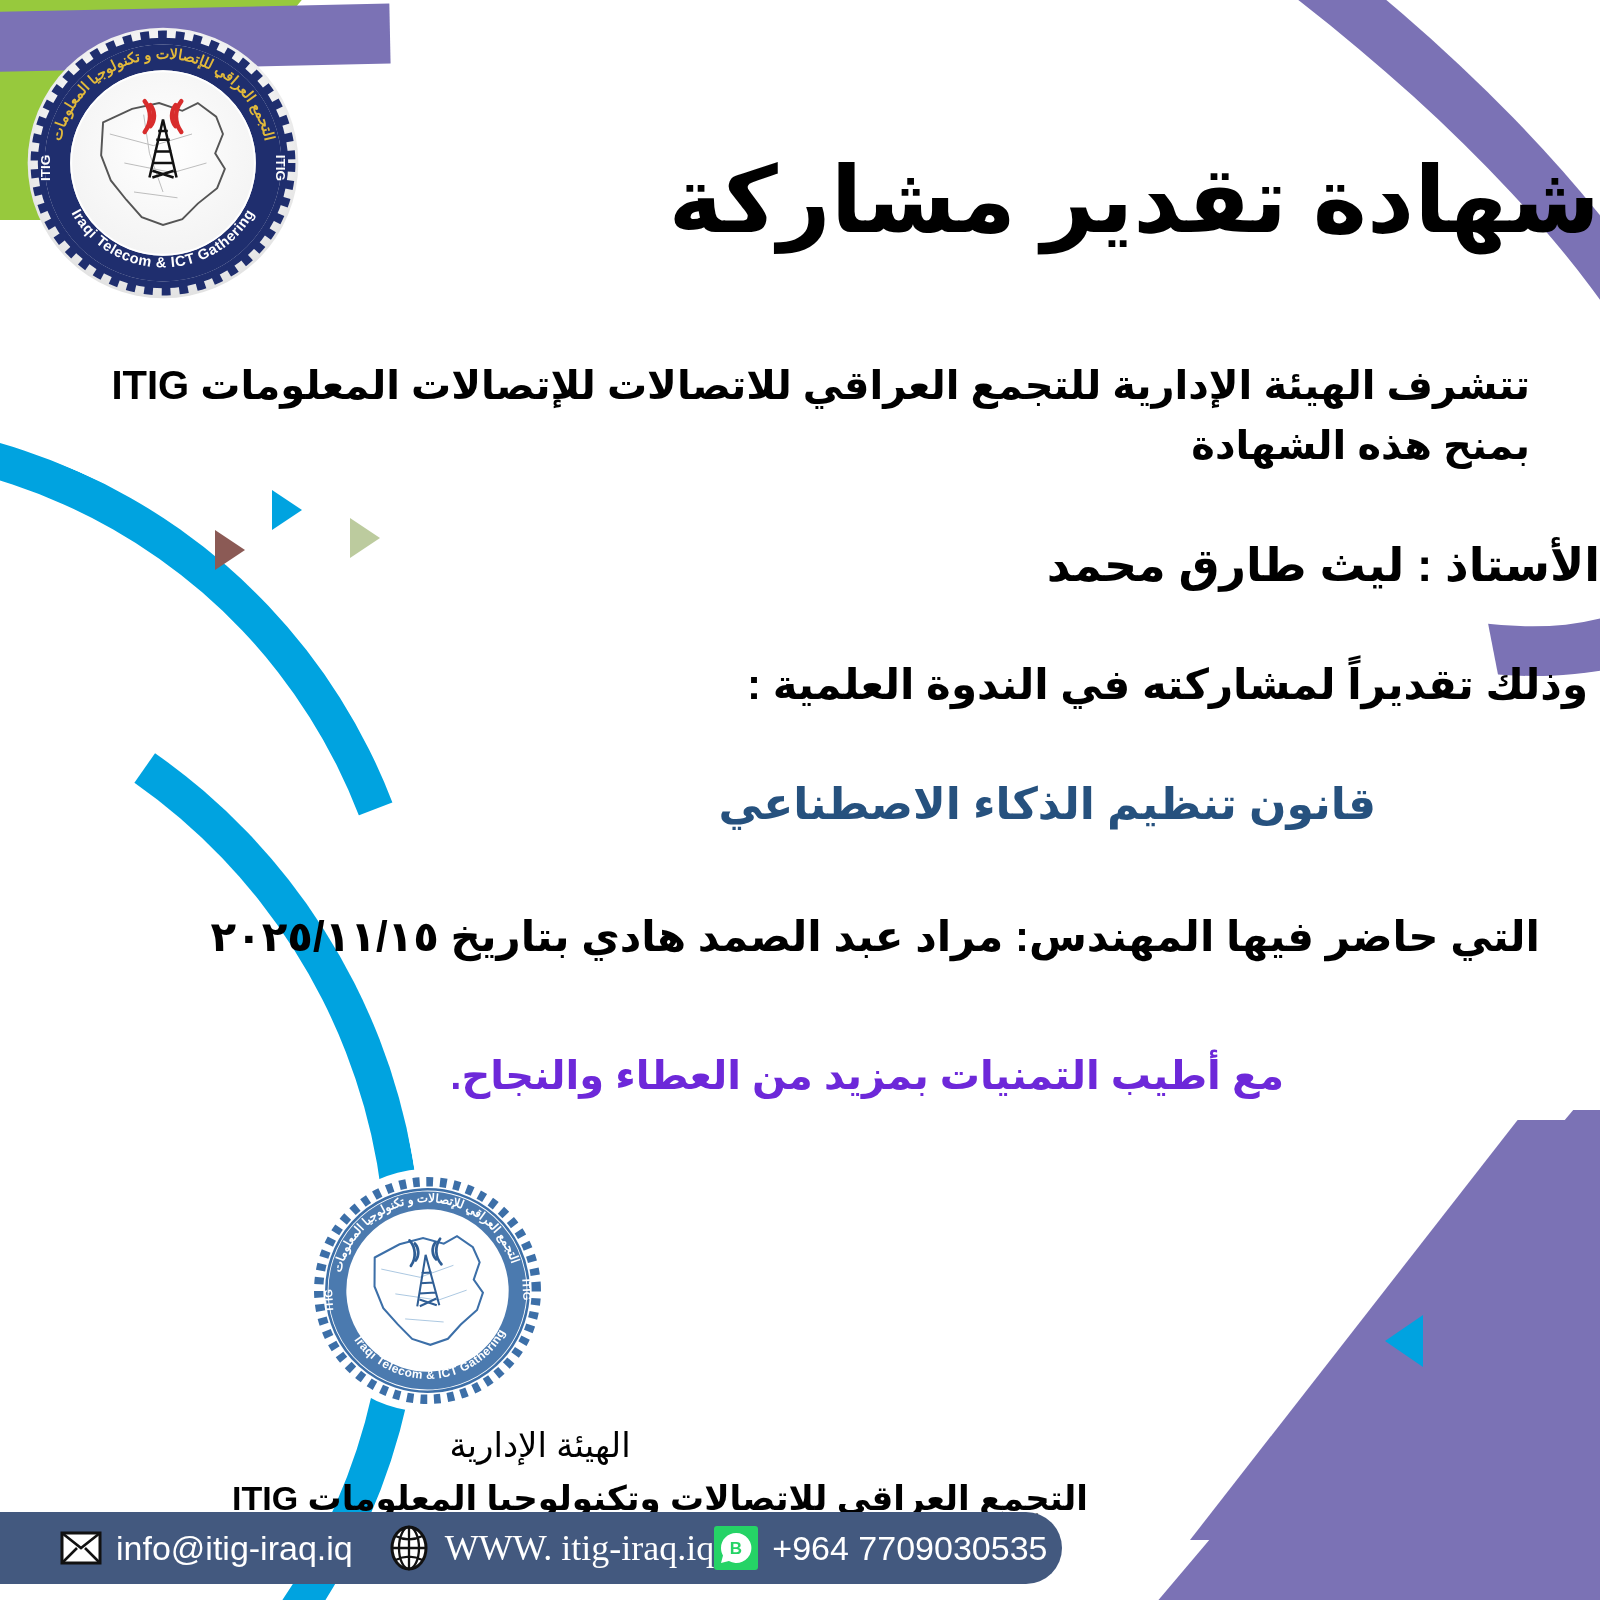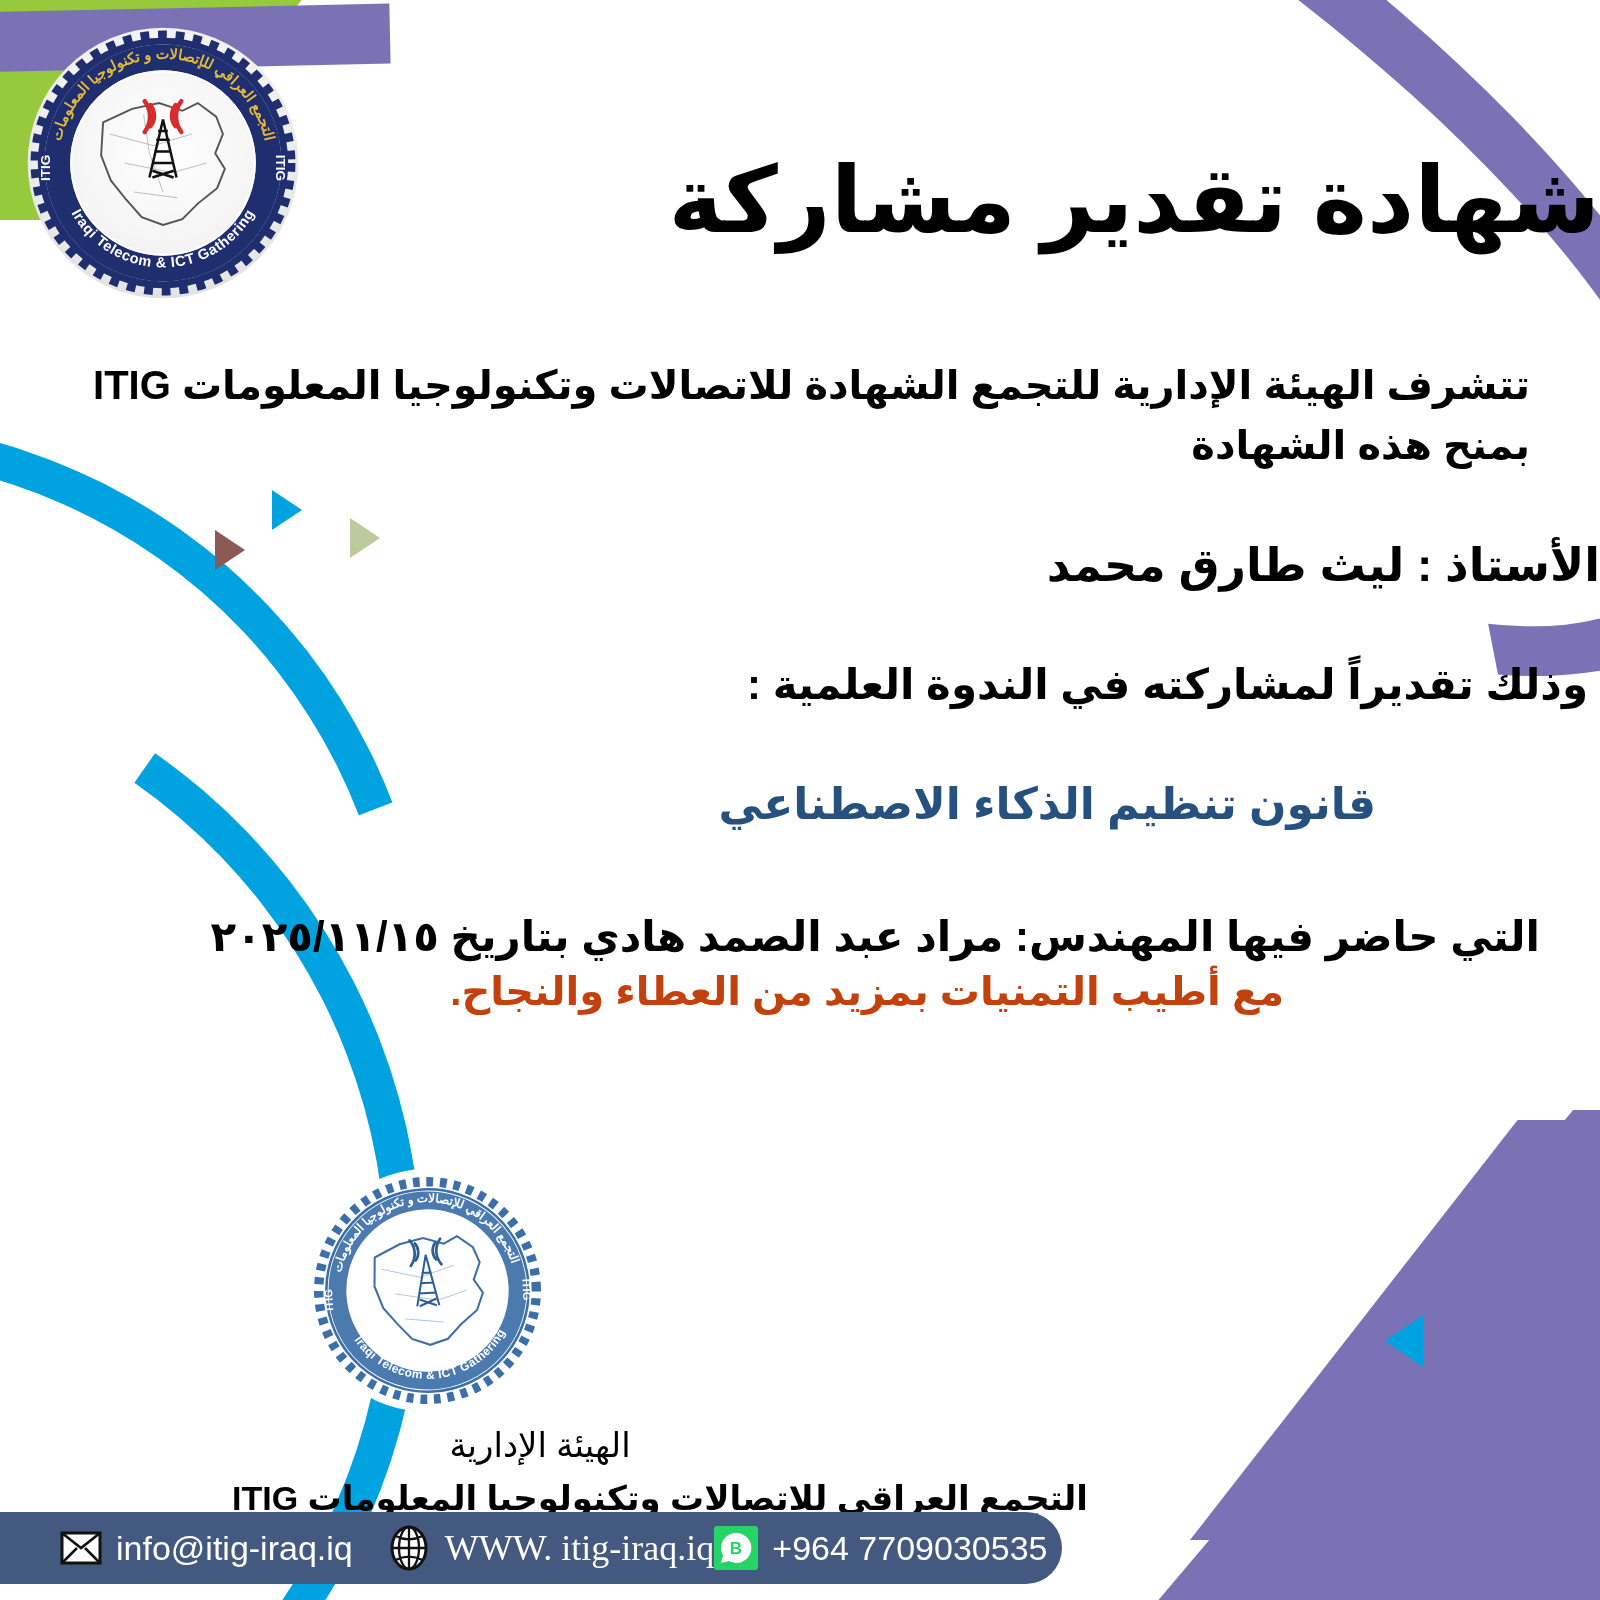--- a/index.html
+++ b/index.html
@@ -142,24 +142,24 @@
   .lecturer {
     position: absolute;
     top: 912px; left: 60px; width: 1480px;
     font-size: 42px;
     font-weight: bold;
     color: #000000;
   }
 
   .wishes {
     position: absolute;
-    top: 968px; left: 0; width: 1284px;
+    top: 1052px; left: 0; width: 1284px;
     font-size: 40px;
     font-weight: bold;
-    color: #c2410c;
+    color: #6d28d9;
   }
 
   .sign-1 {
     position: absolute;
     top: 1425px; left: 0; width: 1080px;
     font-size: 34px;
     font-weight: normal;
     color: #000000;
     text-align: center;
   }
@@ -315,21 +315,21 @@
         <path d="M 138 114 a 16 16 0 0 0 0 -20"></path>
         <path d="M 162 114 a 16 16 0 0 1 0 -20"></path>
         <path d="M 132 120 a 24 24 0 0 0 0 -30"></path>
         <path d="M 168 120 a 24 24 0 0 1 0 -30"></path>
       </g>
     </g>
   </svg>
 
   <div class="cert-title">شهادة تقدير مشاركة</div>
 
-  <div class="intro">تتشرف الهيئة الإدارية للتجمع الشهادة للاتصالات وتكنولوجيا المعلومات ITIG بمنح هذه الشهادة</div>
+  <div class="intro">تتشرف الهيئة الإدارية للتجمع العراقي للاتصالات للإتصالات المعلومات ITIG بمنح هذه الشهادة</div>
 
   <div class="recipient">الأستاذ : ليث طارق محمد</div>
 
   <div class="reason">وذلك تقديراً لمشاركته  في الندوة العلمية :</div>
 
   <div class="seminar-title">قانون تنظيم الذكاء الاصطناعي</div>
 
   <div class="lecturer">التي حاضر فيها  المهندس: مراد عبد الصمد هادي بتاريخ ٢٠٢٥/١١/١٥</div>
 
   <div class="wishes">مع أطيب التمنيات بمزيد من العطاء والنجاح.</div>

